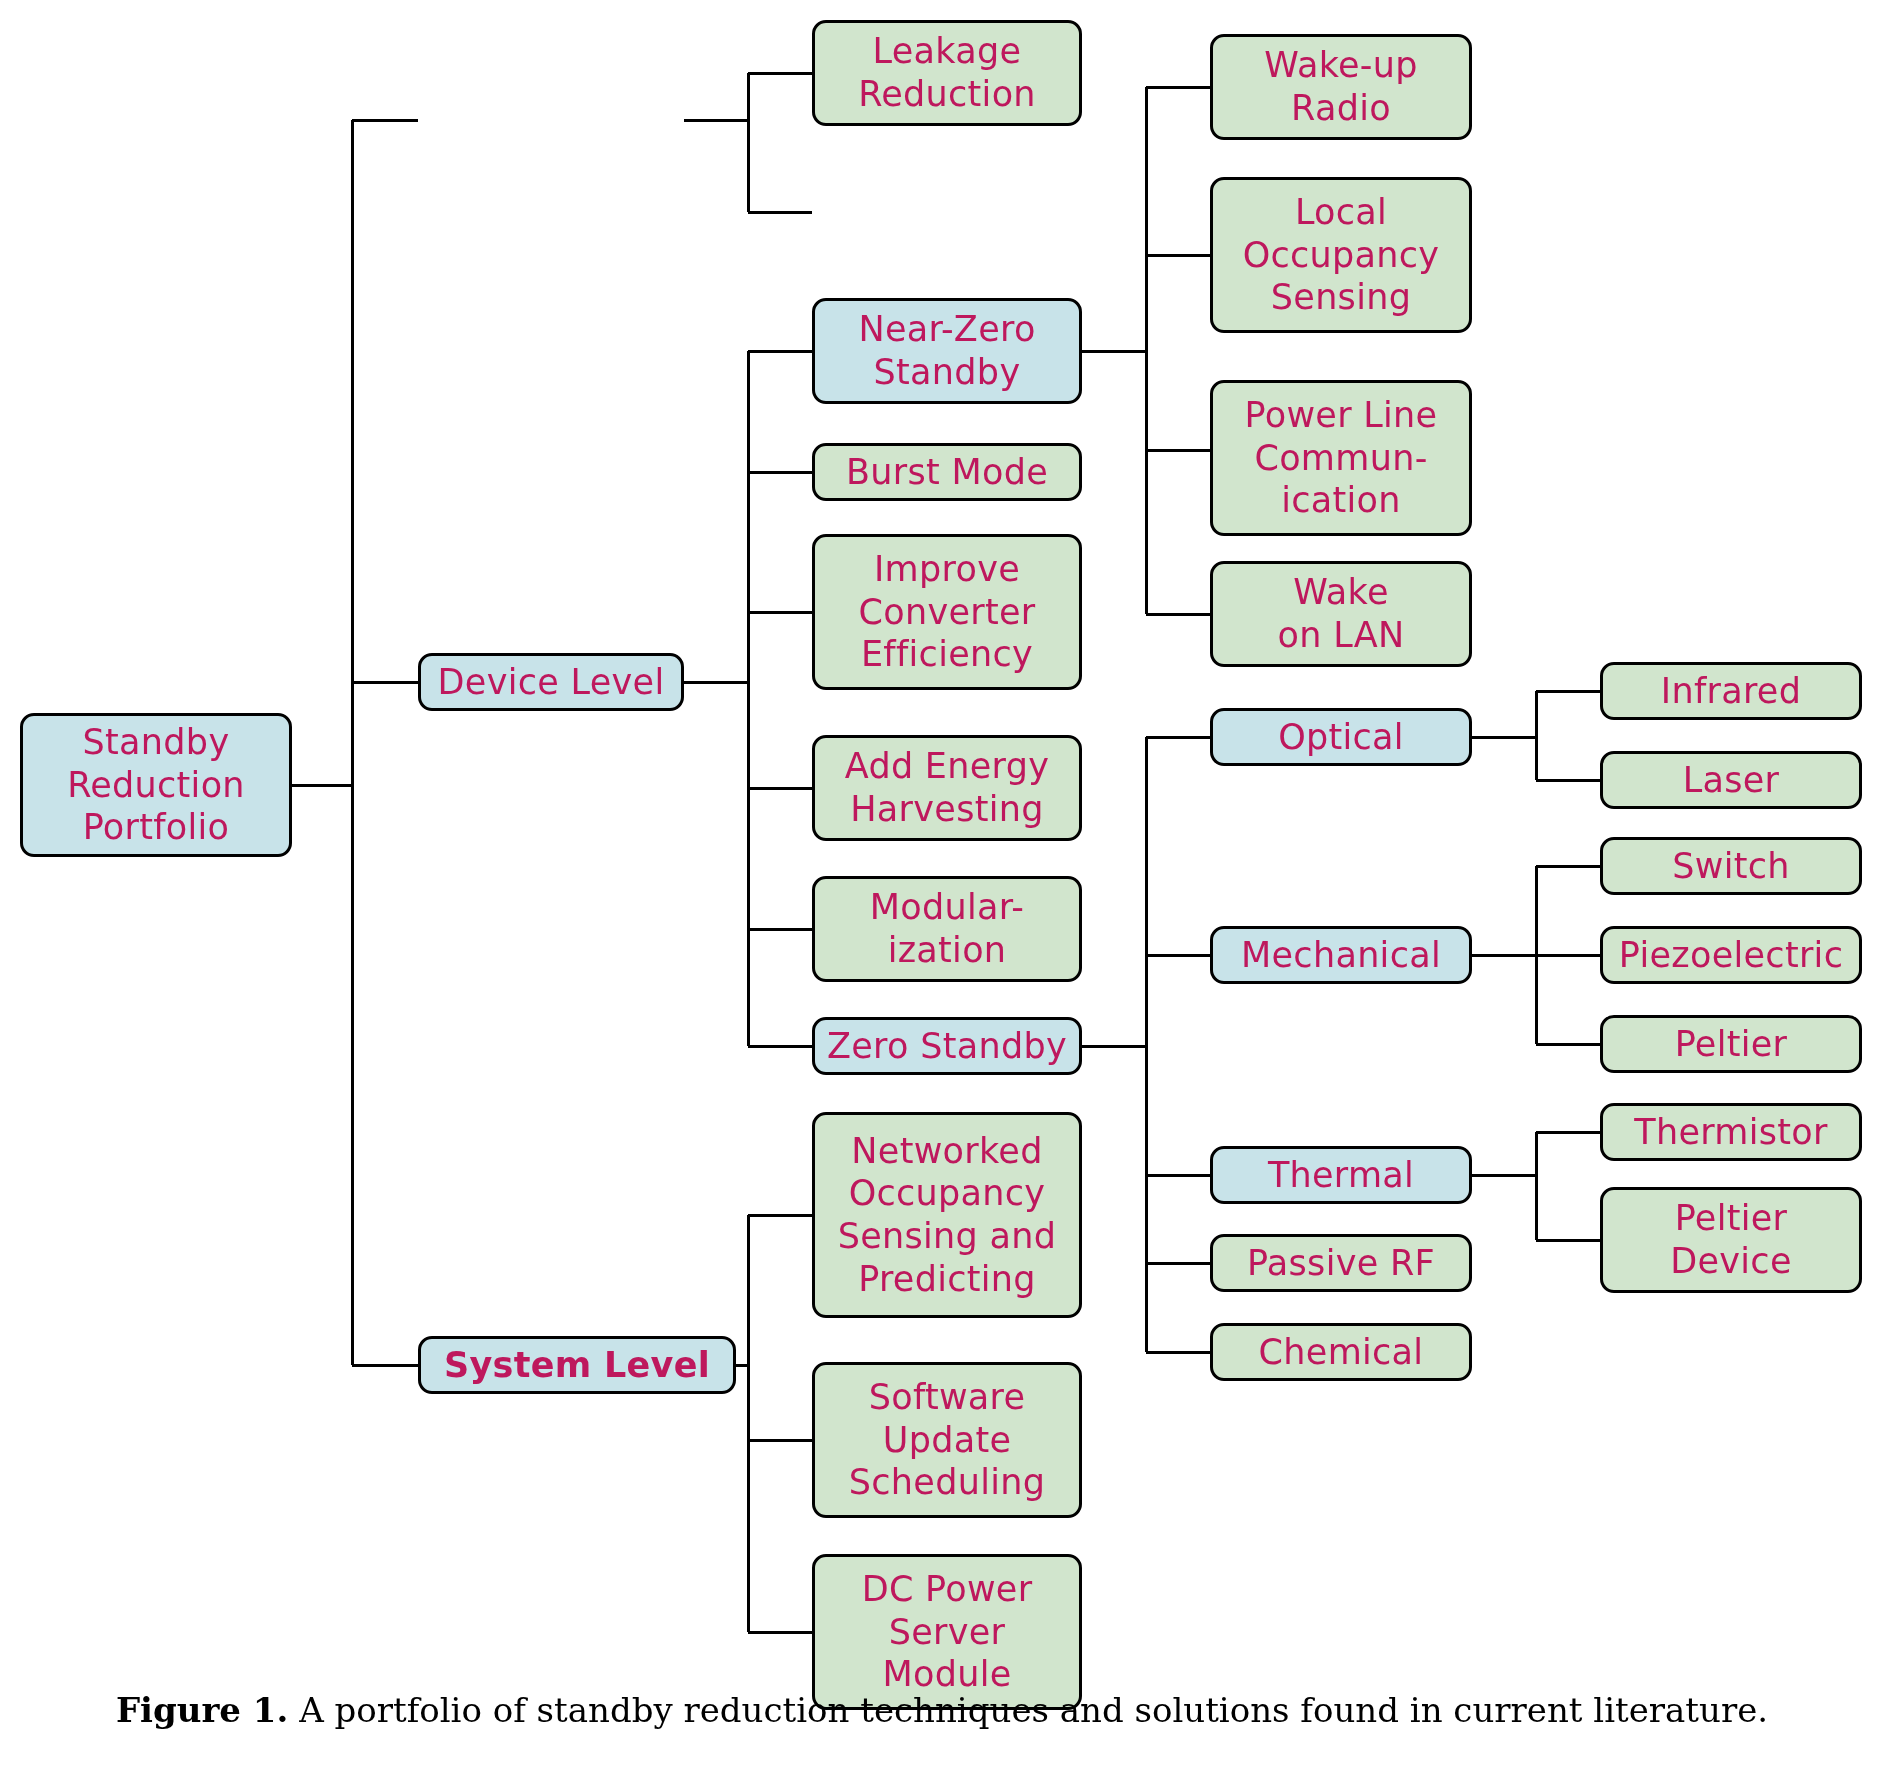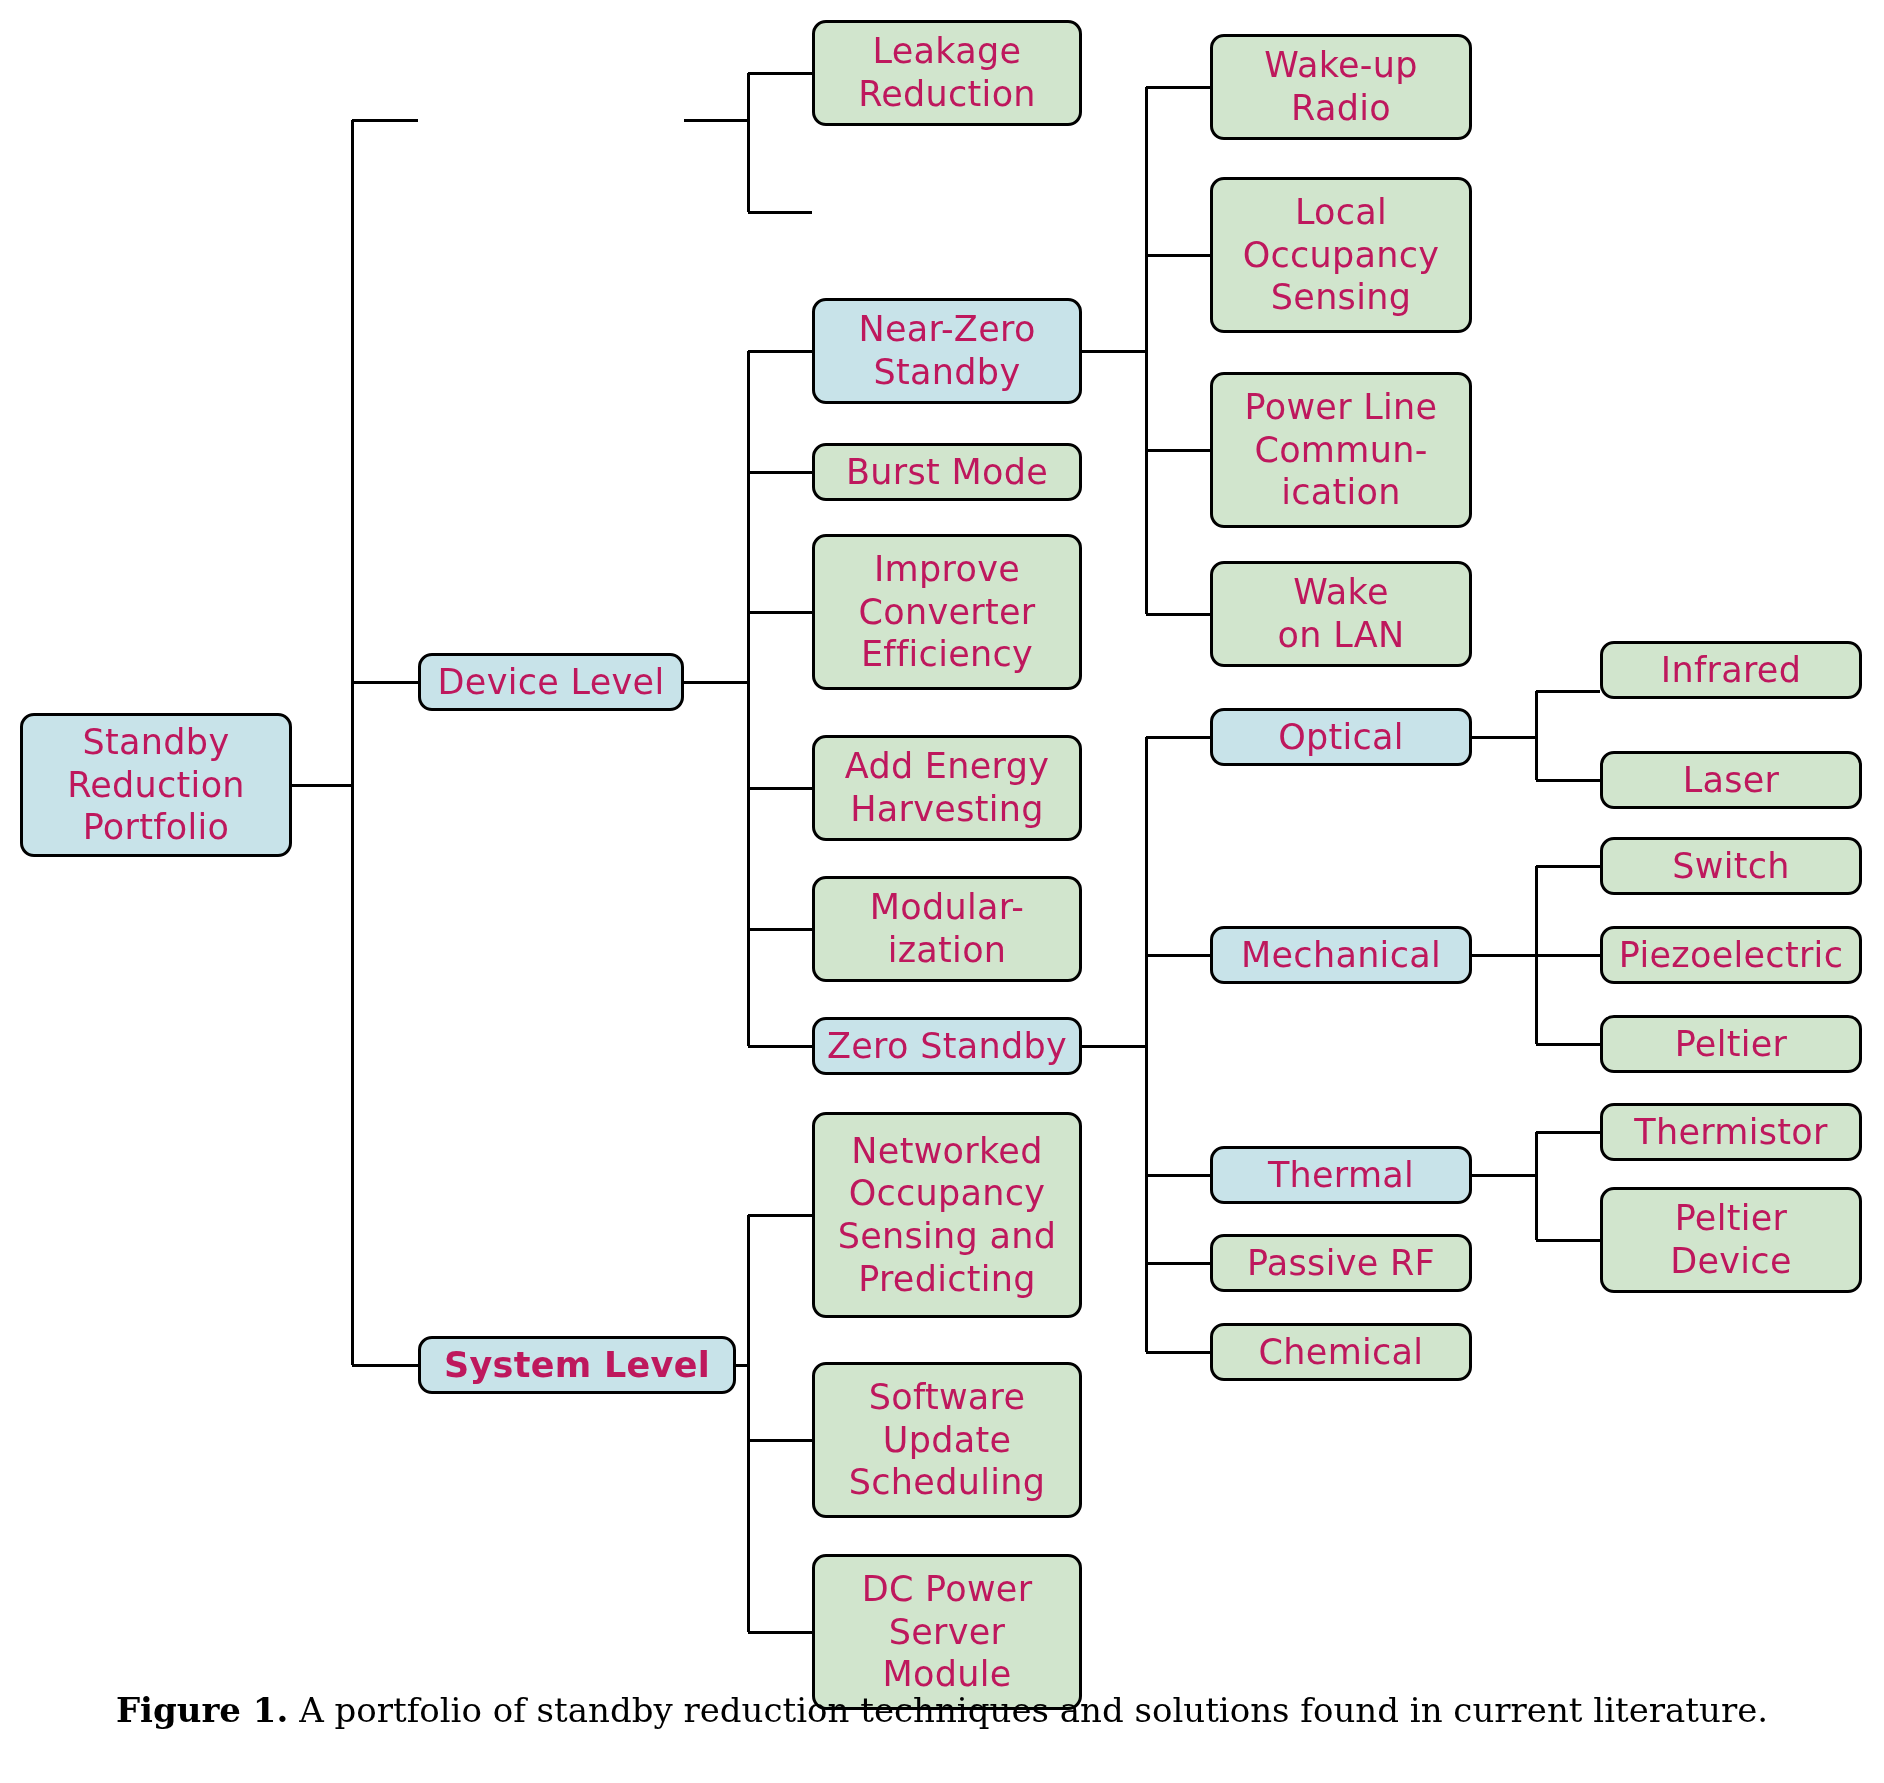--- a/index.html
+++ b/index.html
@@ -145,38 +145,38 @@
 Server
 Module</div>
 
   <div class="node leaf" style="left:1210px;top:34px;width:262px;height:106px;white-space:pre-line;">Wake-up
 Radio</div>
 
   <div class="node leaf" style="left:1210px;top:177px;width:262px;height:156px;white-space:pre-line;">Local
 Occupancy
 Sensing</div>
 
-  <div class="node leaf" style="left:1210px;top:372px;width:262px;height:156px;white-space:pre-line;">Power Line
+  <div class="node leaf" style="left:1210px;top:380px;width:262px;height:156px;white-space:pre-line;">Power Line
 Commun-
 ication</div>
 
   <div class="node leaf" style="left:1210px;top:561px;width:262px;height:106px;white-space:pre-line;">Wake
 on LAN</div>
 
   <div class="node cat" style="left:1210px;top:708px;width:262px;height:58px;">Optical</div>
 
   <div class="node cat" style="left:1210px;top:926px;width:262px;height:58px;">Mechanical</div>
 
   <div class="node cat" style="left:1210px;top:1146px;width:262px;height:58px;">Thermal</div>
 
   <div class="node leaf" style="left:1210px;top:1234px;width:262px;height:58px;">Passive RF</div>
 
   <div class="node leaf" style="left:1210px;top:1323px;width:262px;height:58px;">Chemical</div>
 
-  <div class="node leaf" style="left:1600px;top:641px;width:262px;height:58px;">Infrared</div>
+  <div class="node leaf" style="left:1600px;top:662px;width:262px;height:58px;">Infrared</div>
 
   <div class="node leaf" style="left:1600px;top:751px;width:262px;height:58px;">Laser</div>
 
   <div class="node leaf" style="left:1600px;top:837px;width:262px;height:58px;">Switch</div>
 
   <div class="node leaf" style="left:1600px;top:926px;width:262px;height:58px;">Piezoelectric</div>
 
   <div class="node leaf" style="left:1600px;top:1015px;width:262px;height:58px;">Peltier</div>
 
   <div class="node leaf" style="left:1600px;top:1103px;width:262px;height:58px;">Thermistor</div>

